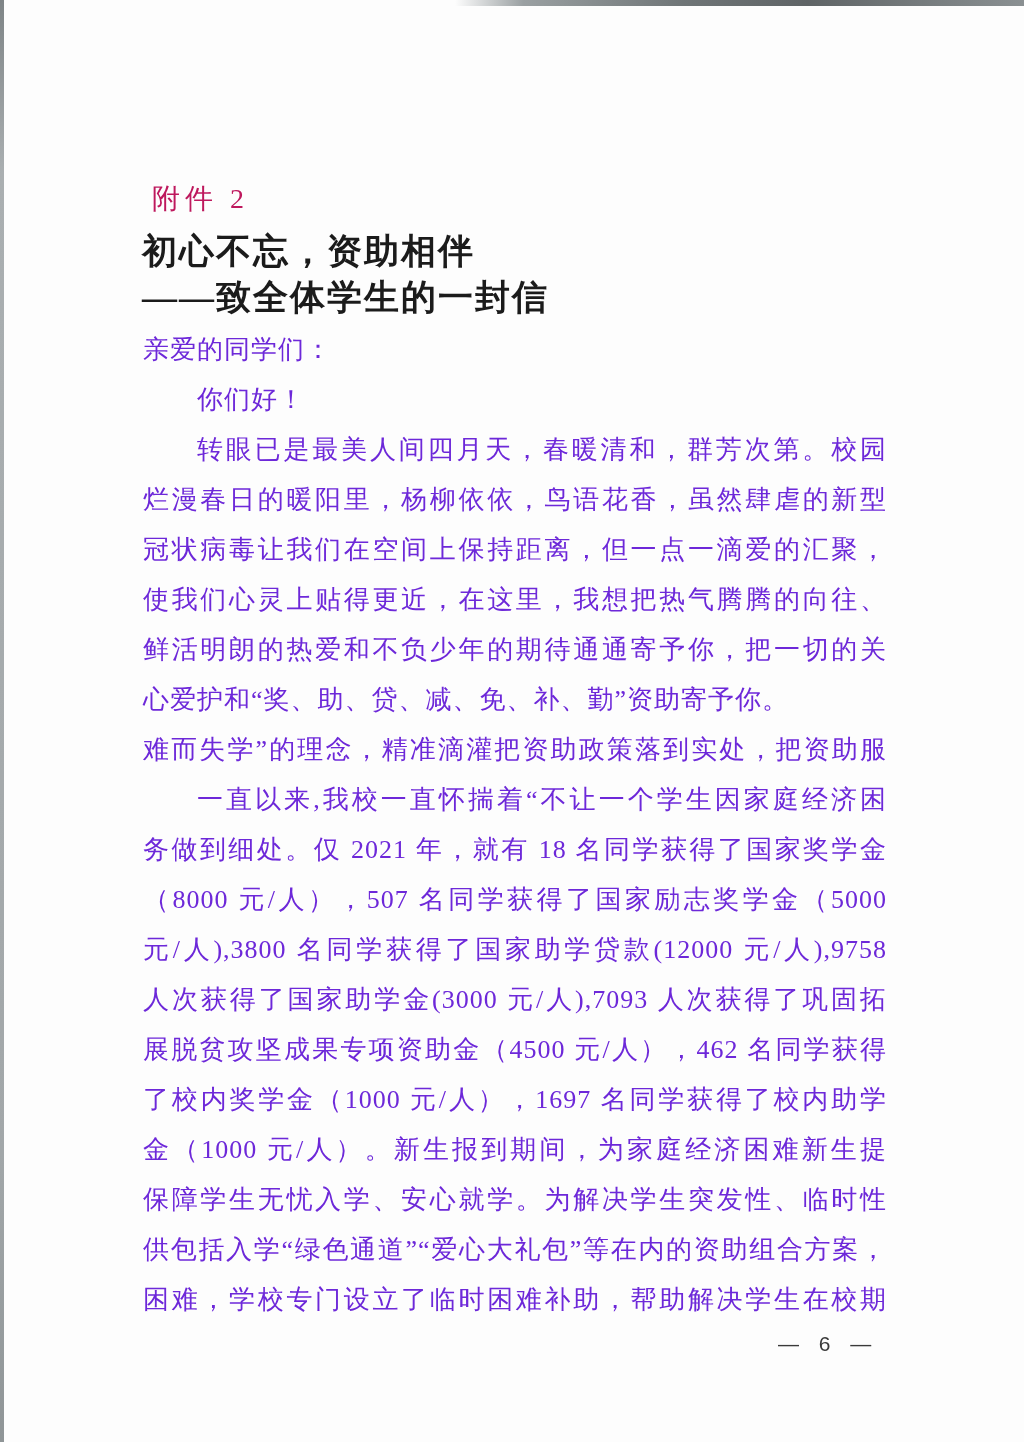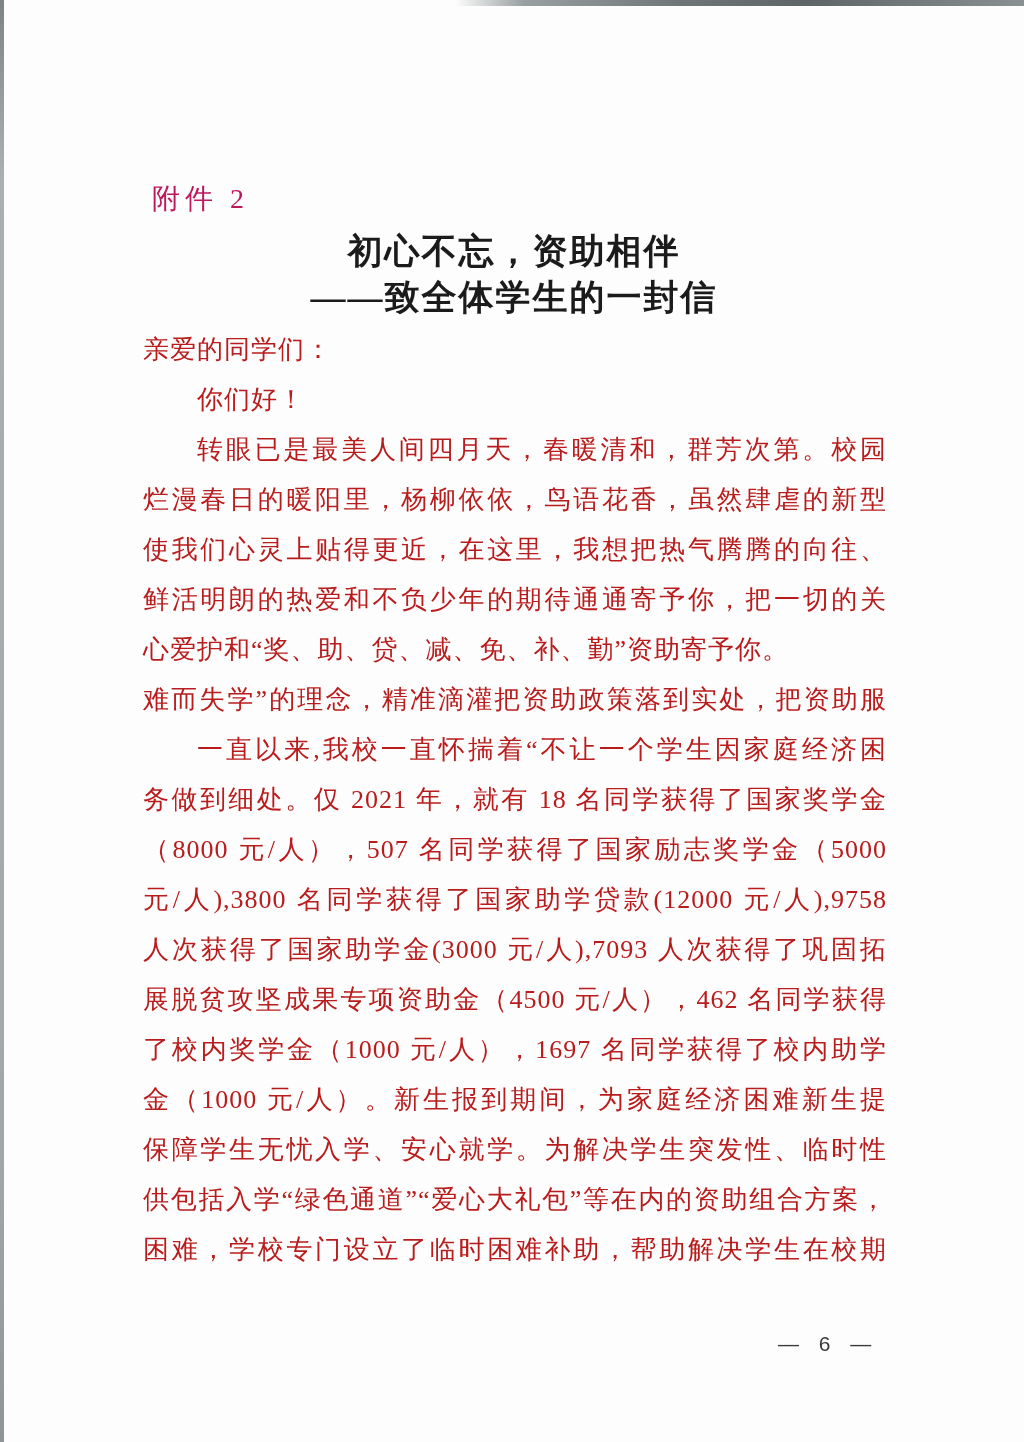--- a/index.html
+++ b/index.html
@@ -46,40 +46,40 @@
     left: 152px;
     top: 180px;
     font-size: 28px;
     color: #be185d;
     letter-spacing: 5px;
   }
   .doc-title, .doc-subtitle {
     position: absolute;
     left: 142px;
     width: 744px;
-    text-align: center;
+    text-align: left;
     font-size: 35px;
     font-weight: bold;
     color: #1b1b1b;
     letter-spacing: 2px;
     white-space: nowrap;
   }
   .doc-title { top: 228px; }
   .doc-subtitle { top: 274px; }
   .body-block {
     position: absolute;
     left: 143px;
     top: 325px;
     width: 744px;
   }
   .line {
     height: 50px;
     line-height: 50px;
     font-size: 26px;
-    color: #b91c1c;
+    color: #6d28d9;
     white-space: nowrap;
     letter-spacing: 1px;
   }
   .line.justify {
     white-space: normal;
     text-align: justify;
     text-align-last: justify;
     overflow: hidden;
   }
   .line.indent {
@@ -111,20 +111,21 @@
 
   <div class="doc-title">初心不忘，资助相伴</div>
 
   <div class="doc-subtitle">——致全体学生的一封信</div>
 
   <div class="body-block" id="body-lines">
       <div class="line">亲爱的同学们：</div>
       <div class="line indent">你们好！</div>
       <div class="line indent justify">转眼已是最美人间四月天，春暖清和，群芳次第。校园</div>
       <div class="line justify">烂漫春日的暖阳里，杨柳依依，鸟语花香，虽然肆虐的新型</div>
+      <div class="line justify">冠状病毒让我们在空间上保持距离，但一点一滴爱的汇聚，</div>
       <div class="line justify">使我们心灵上贴得更近，在这里，我想把热气腾腾的向往、</div>
       <div class="line justify">鲜活明朗的热爱和不负少年的期待通通寄予你，把一切的关</div>
       <div class="line">心爱护和“奖、助、贷、减、免、补、勤”资助寄予你。</div>
       <div class="line justify">难而失学”的理念，精准滴灌把资助政策落到实处，把资助服</div>
       <div class="line indent justify">一直以来,我校一直怀揣着“不让一个学生因家庭经济困</div>
       <div class="line justify">务做到细处。仅 2021 年，就有 18 名同学获得了国家奖学金</div>
       <div class="line justify">（8000 元/人），507 名同学获得了国家励志奖学金（5000</div>
       <div class="line justify">元/人),3800 名同学获得了国家助学贷款(12000 元/人),9758</div>
       <div class="line justify">人次获得了国家助学金(3000 元/人),7093 人次获得了巩固拓</div>
       <div class="line justify">展脱贫攻坚成果专项资助金（4500 元/人），462 名同学获得</div>

